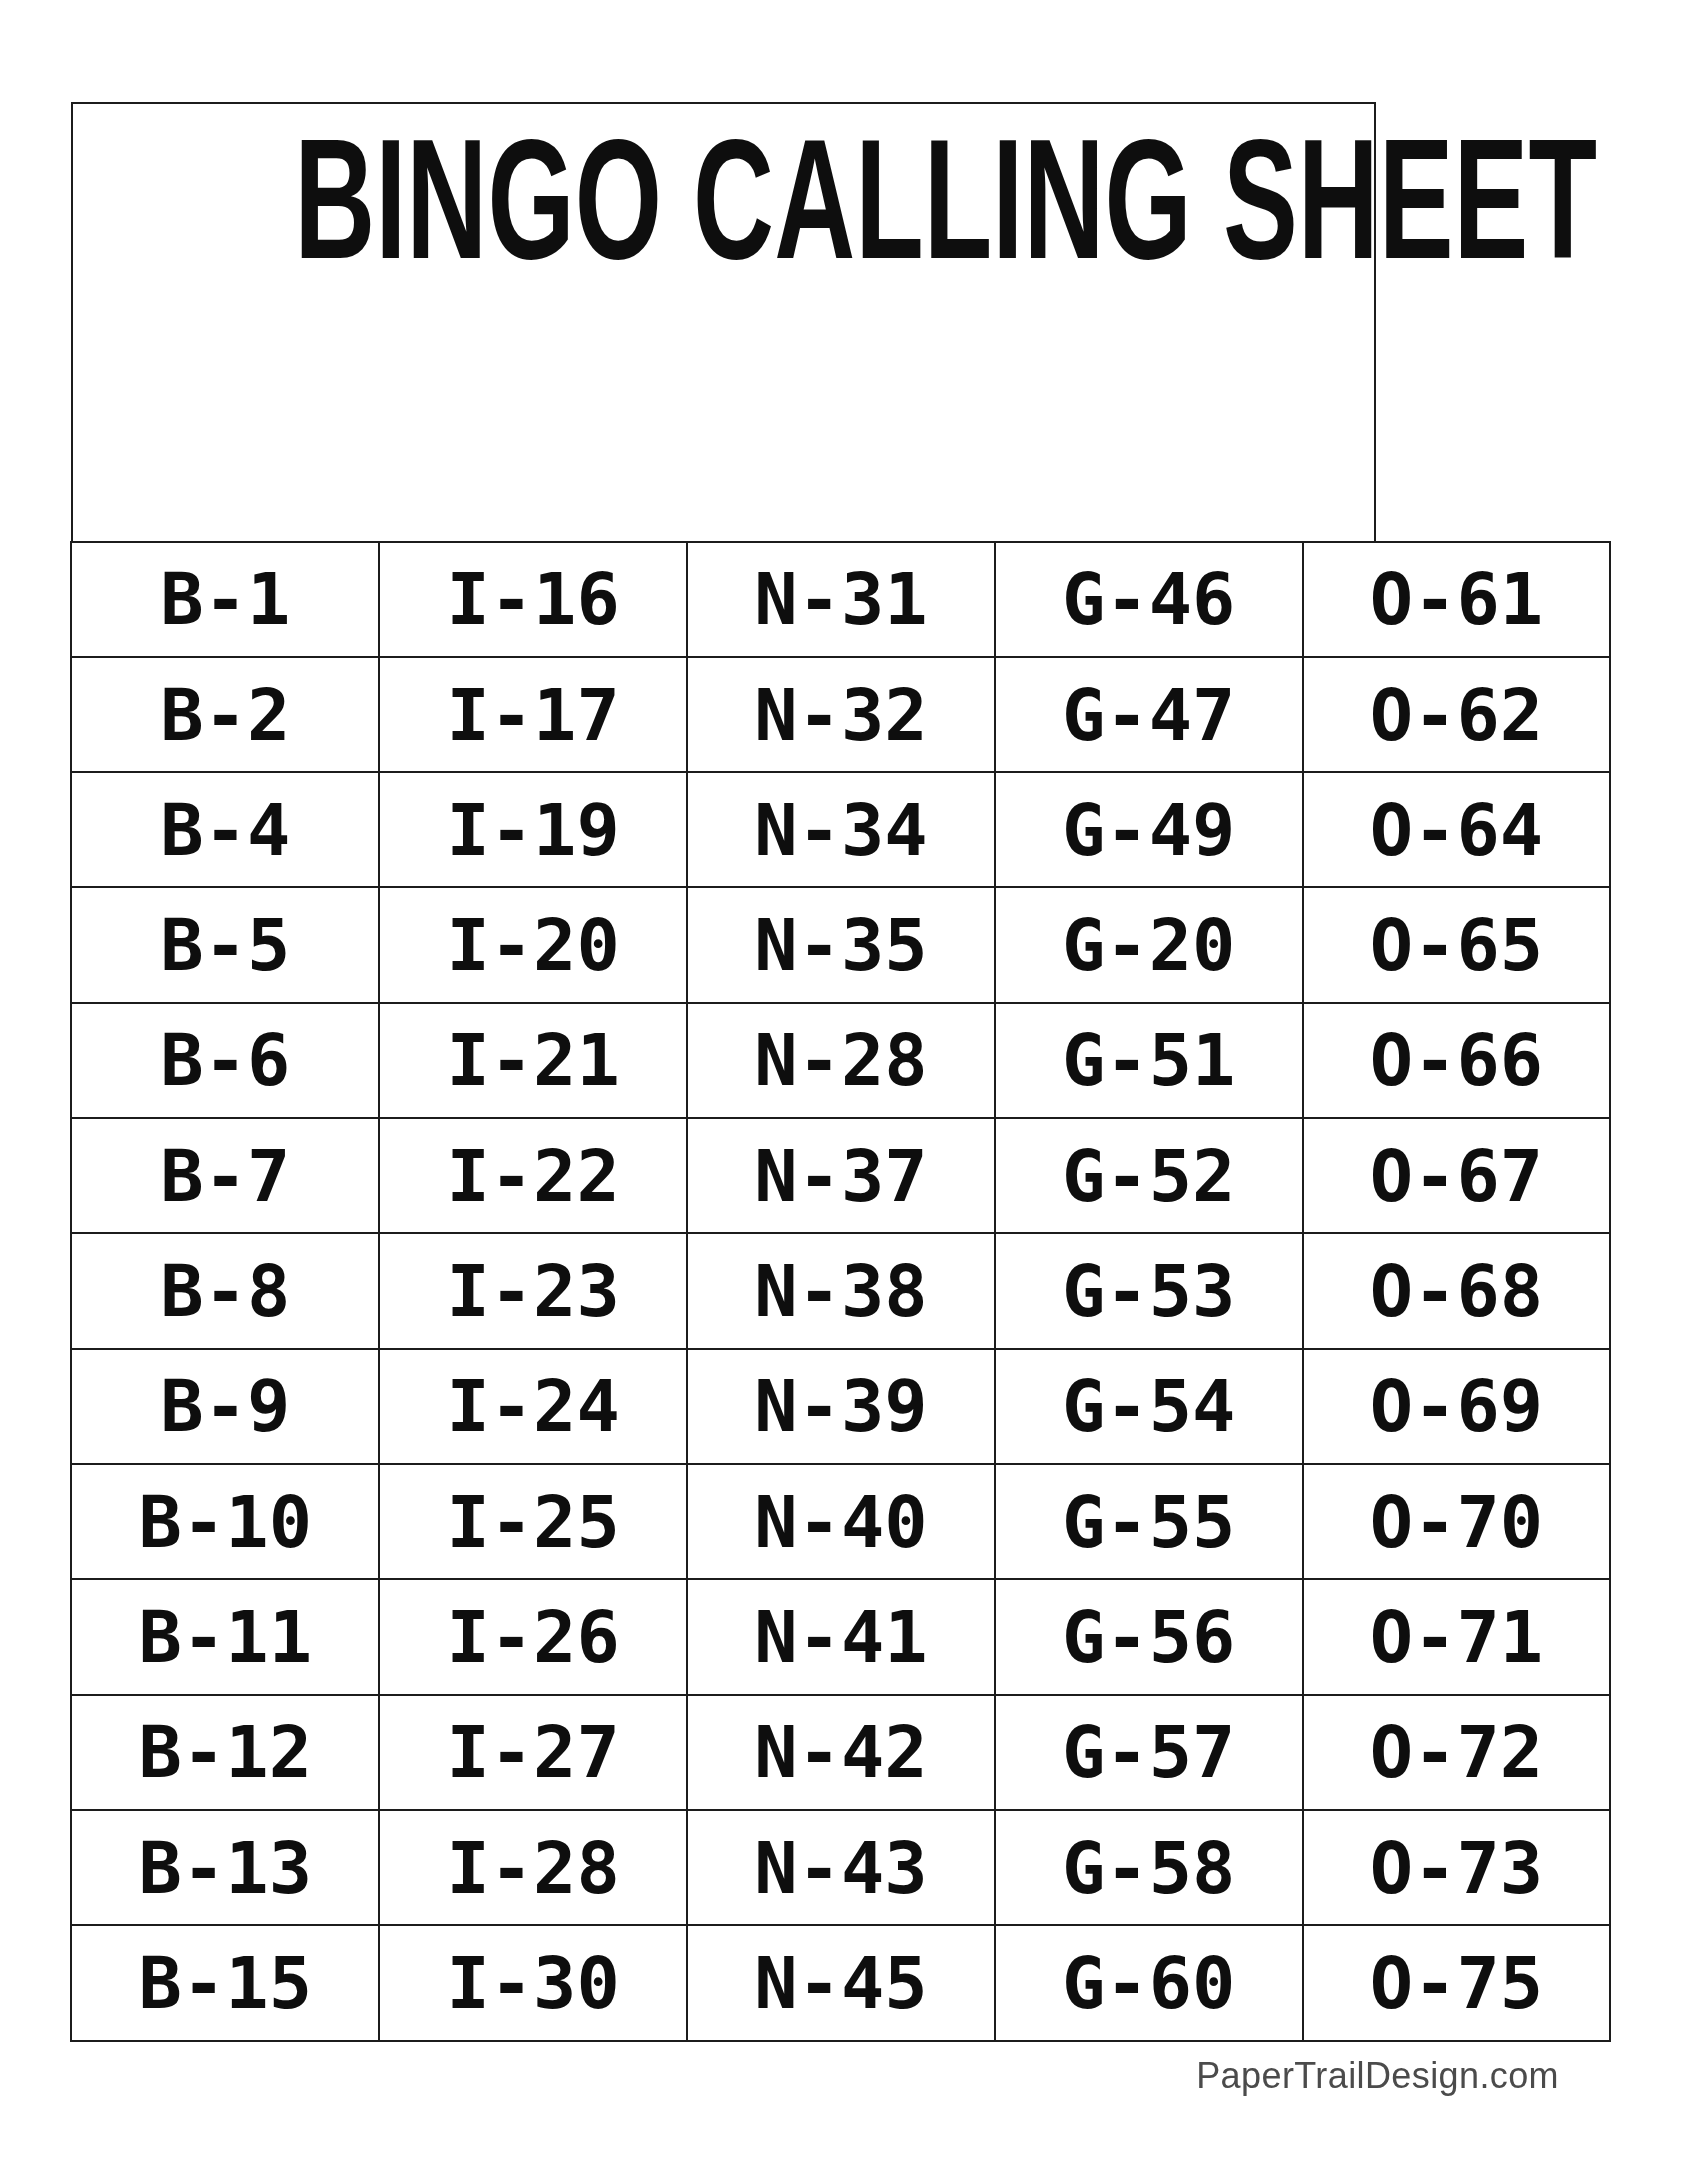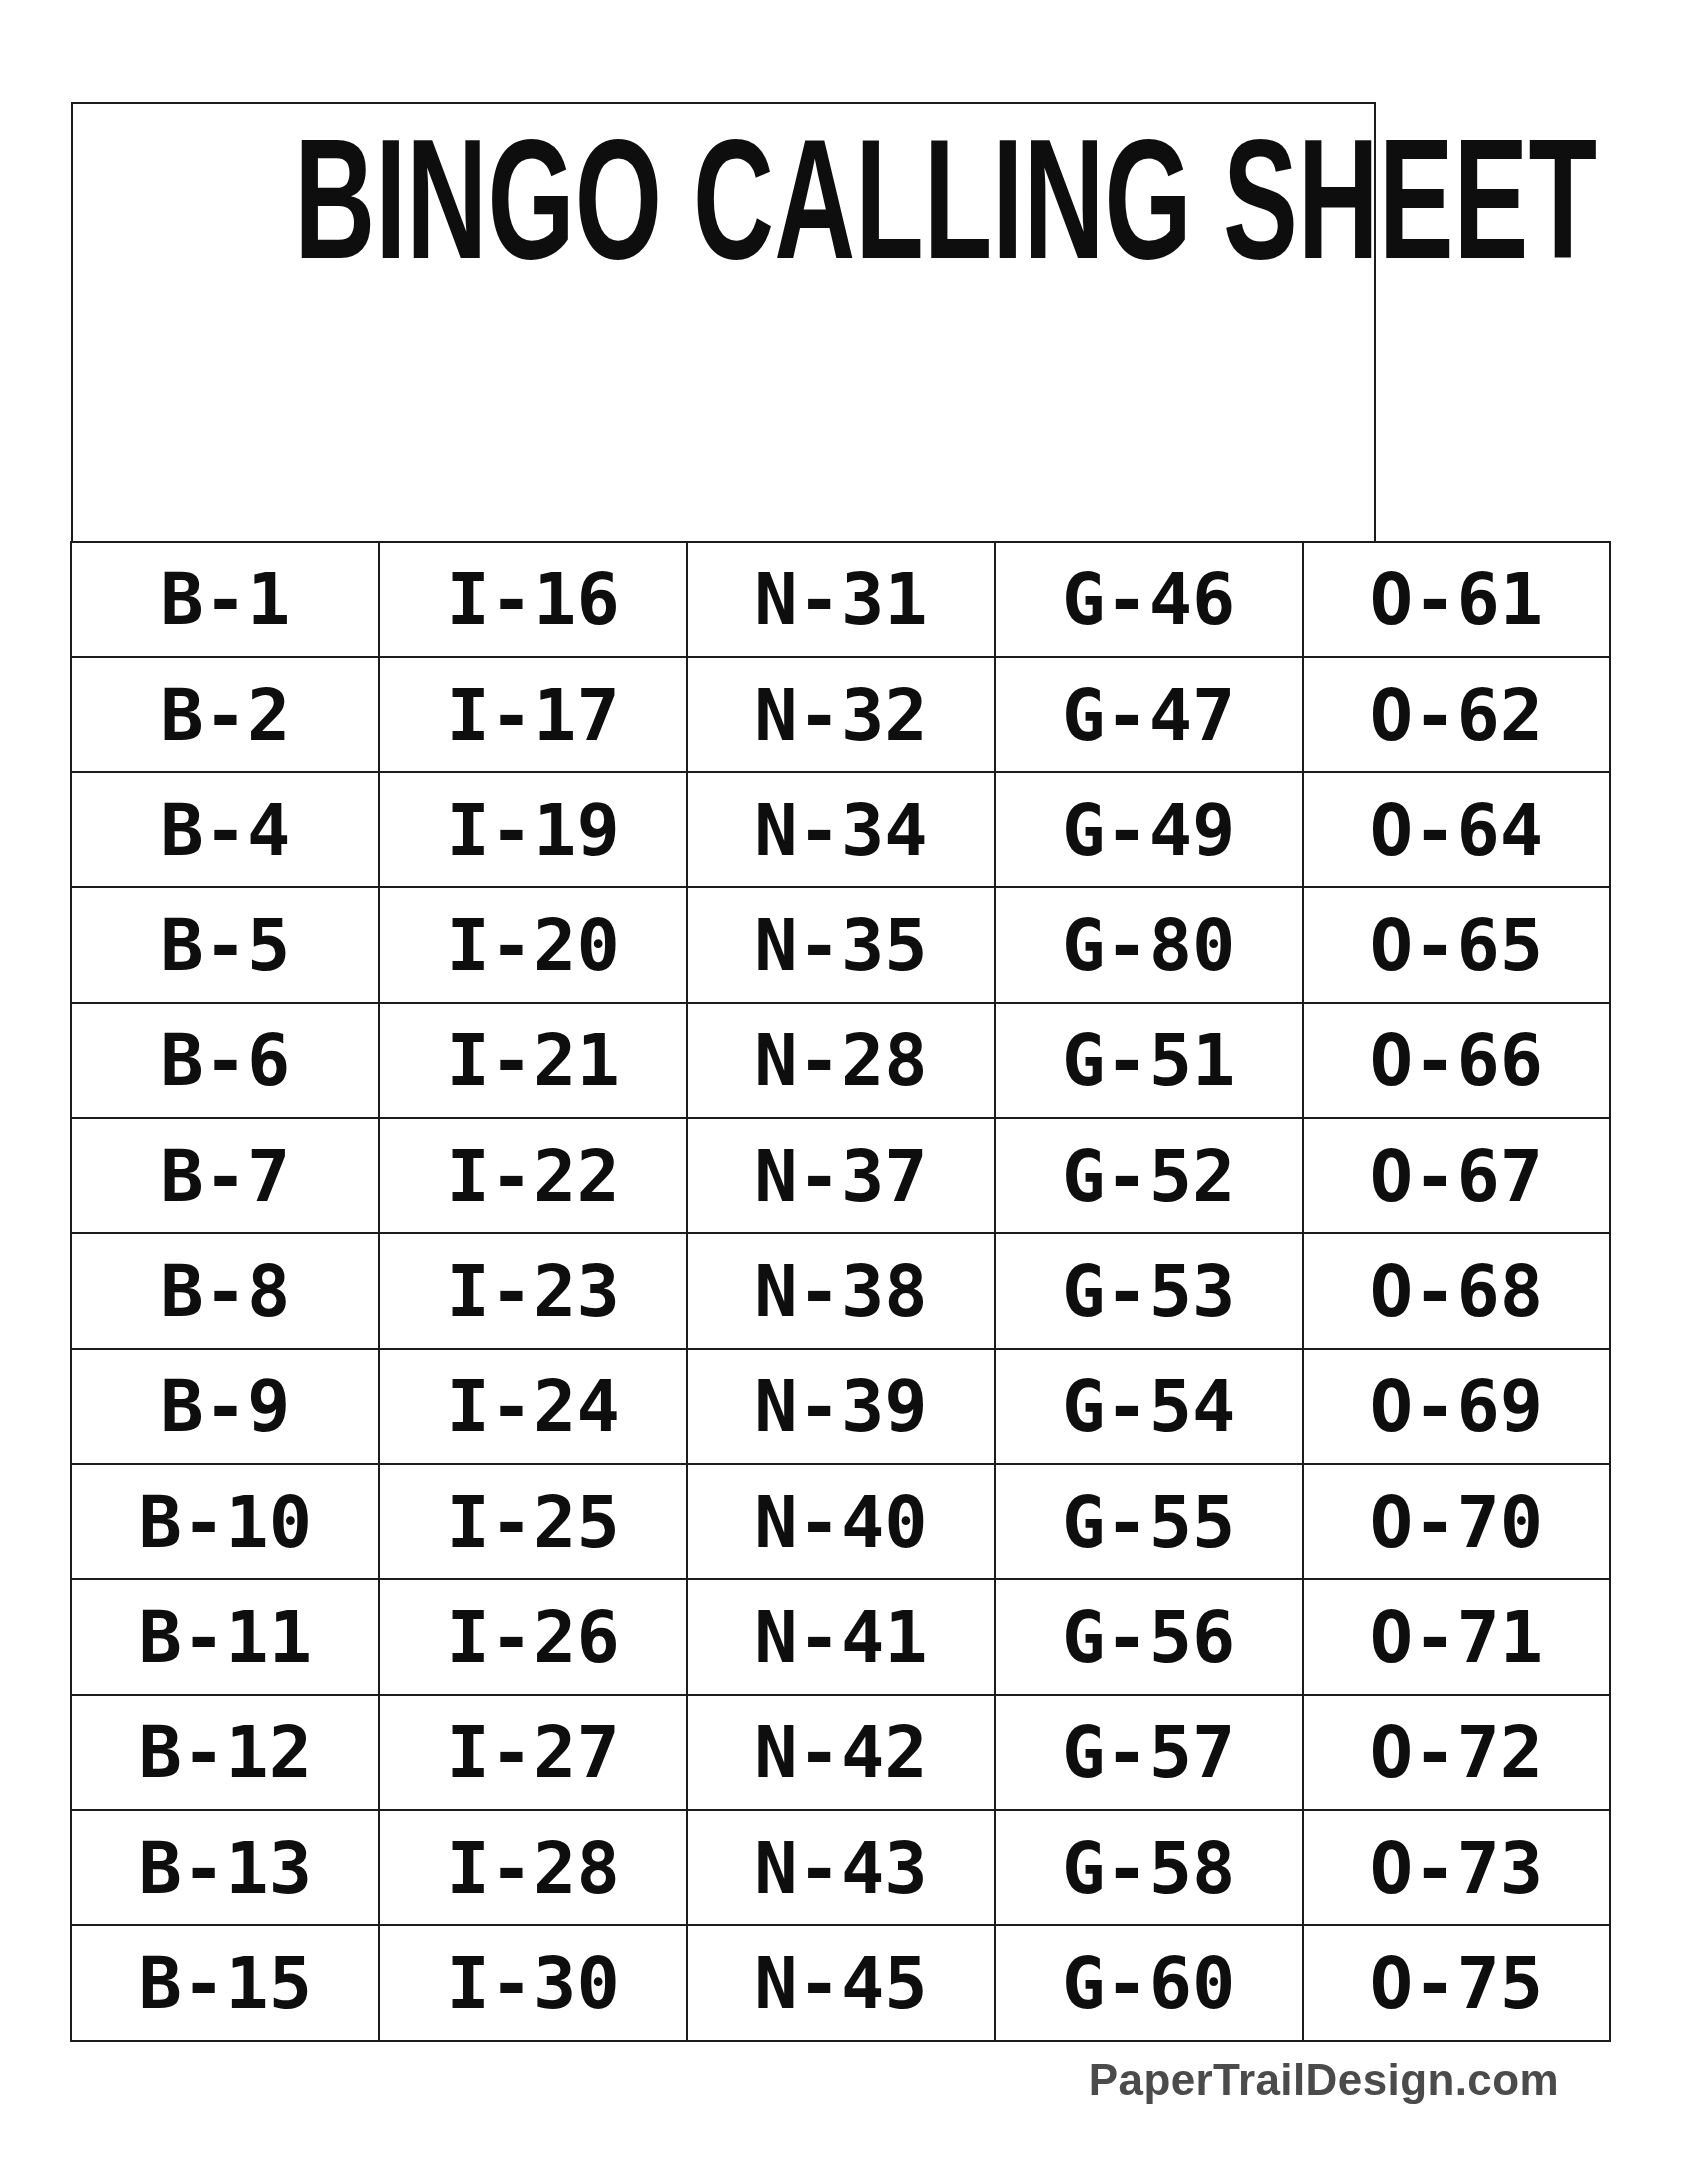--- a/index.html
+++ b/index.html
@@ -59,22 +59,22 @@
     font-family: "DejaVu Sans Mono", "Liberation Mono", monospace;
     font-weight: bold;
     font-size: 72px;
     color: var(--text-color, #0e0e0e);
   }
   .footer {
     position: absolute;
     top: 2055px;
     right: 126px;
     font-family: "Liberation Sans", sans-serif;
-    font-size: 44px;
-    font-weight: bold;
+    font-size: 36px;
+    font-weight: normal;
     letter-spacing: 0.4px;
     color: var(--footer-color, #4b4b4b);
     white-space: nowrap;
     text-align: right;
   }
 </style>
 </head>
 <body style="background: rgb(255, 255, 255);">
 
 <div class="sheet">
@@ -100,21 +100,21 @@
           <td>B-4</td>
           <td>I-19</td>
           <td>N-34</td>
           <td>G-49</td>
           <td>O-64</td>
         </tr>
         <tr>
           <td>B-5</td>
           <td>I-20</td>
           <td>N-35</td>
-          <td>G-80</td>
+          <td>G-20</td>
           <td>O-65</td>
         </tr>
         <tr>
           <td>B-6</td>
           <td>I-21</td>
           <td>N-28</td>
           <td>G-51</td>
           <td>O-66</td>
         </tr>
         <tr>

